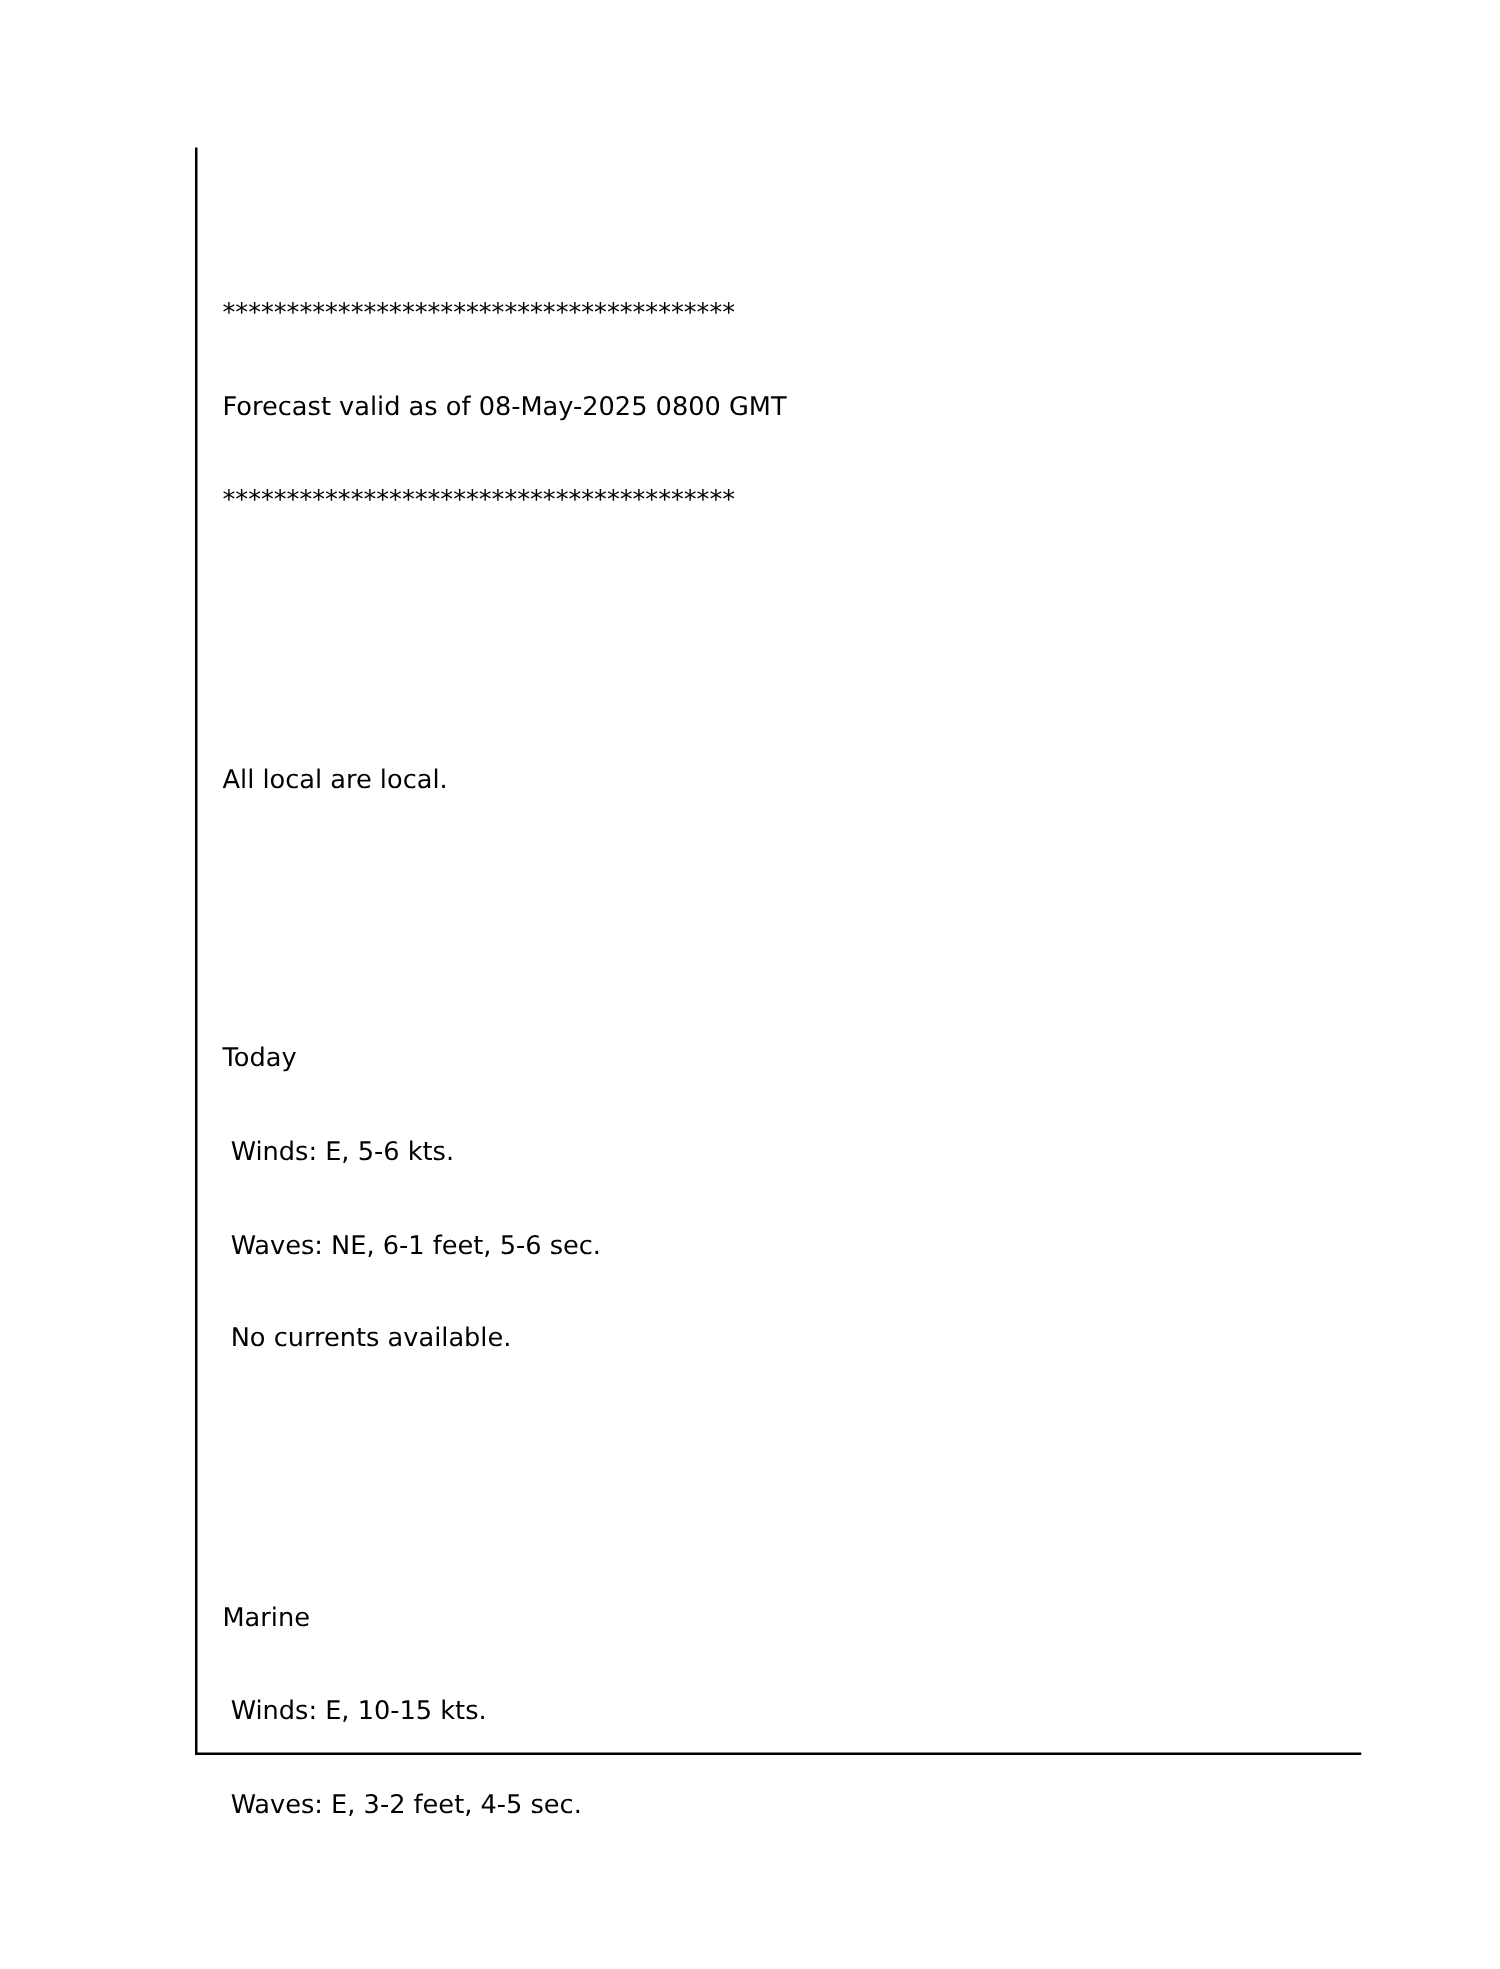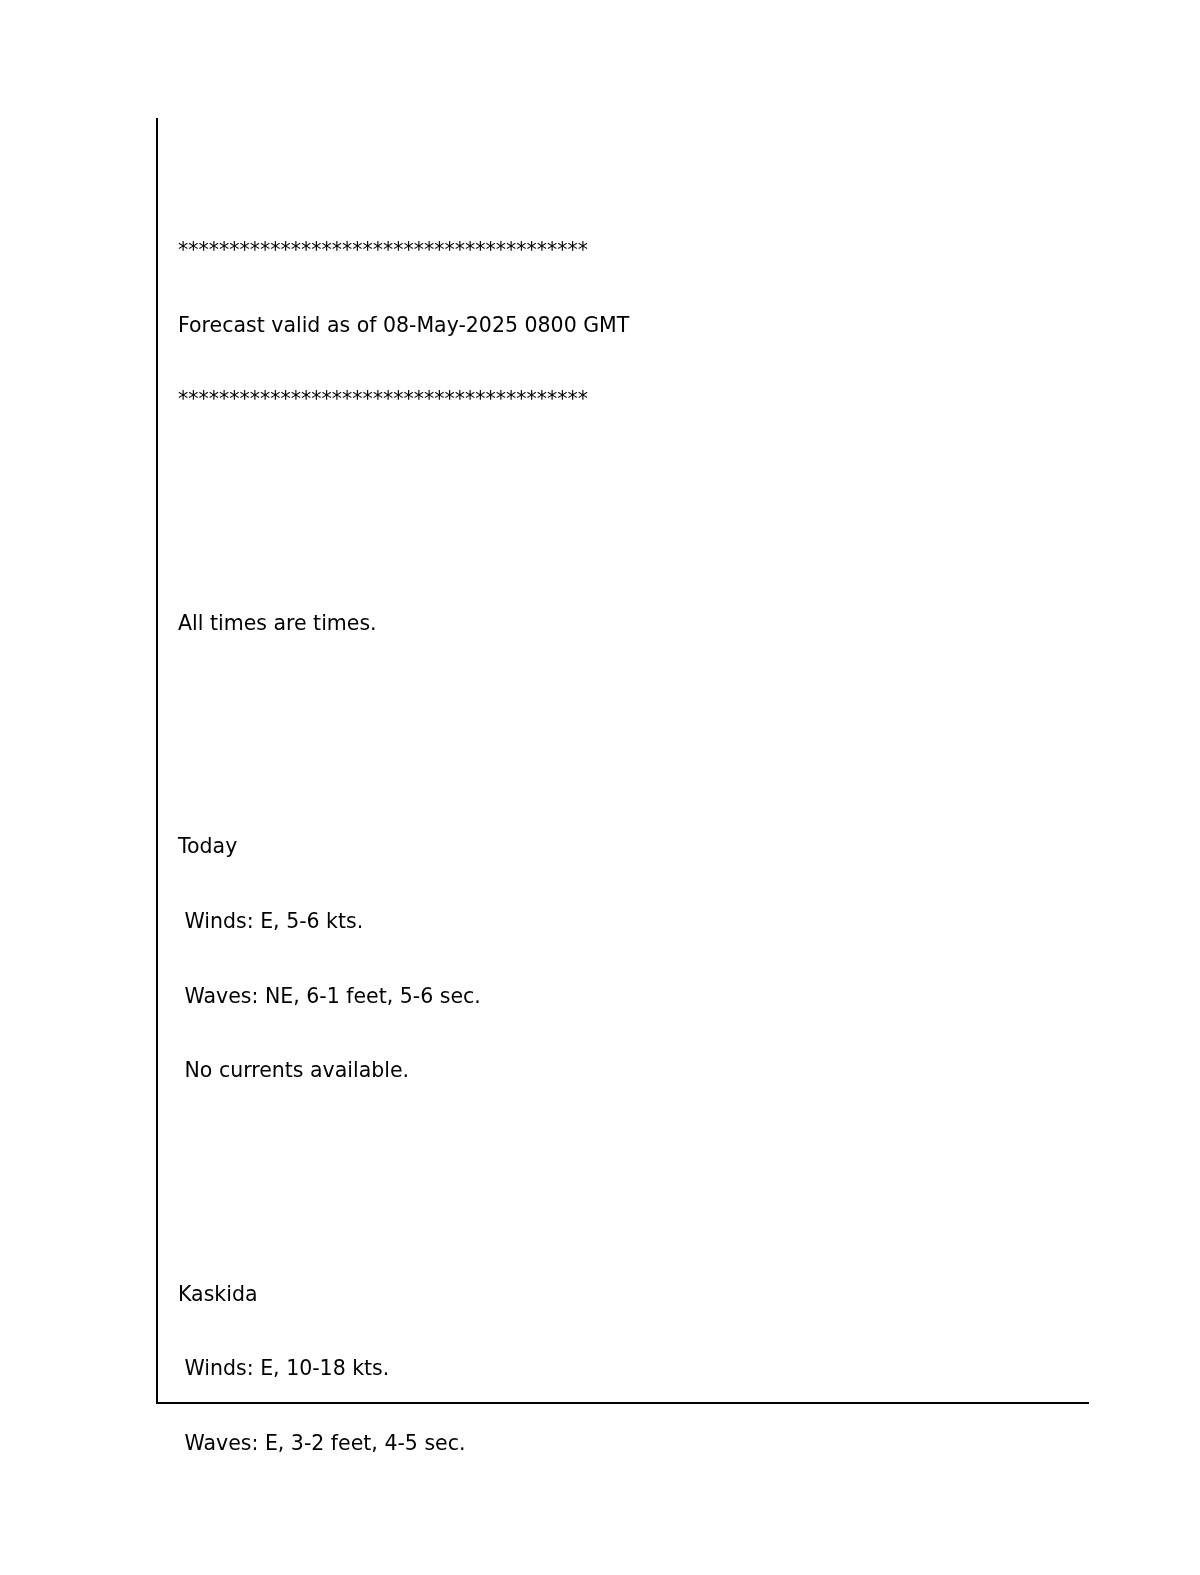--- a/index.html
+++ b/index.html
@@ -53,33 +53,33 @@
 
   <div class="doc">
 
     <div class="para">
       <div class="line">****************************************</div>
       <div class="line">Forecast valid as of 08-May-2025 0800 GMT</div>
       <div class="line">****************************************</div>
     </div>
 
     <div class="para">
-      <div class="line">All times are times.</div>
+      <div class="line">All local are local.</div>
     </div>
 
     <div class="para">
       <div class="line">Today</div>
       <div class="line"> Winds: E, 5-6 kts.</div>
       <div class="line"> Waves: NE, 6-1 feet, 5-6 sec.</div>
       <div class="line"> No currents available.</div>
     </div>
 
     <div class="para">
-      <div class="line">Kaskida</div>
-      <div class="line"> Winds: E, 10-18 kts.</div>
+      <div class="line">Marine</div>
+      <div class="line"> Winds: E, 10-15 kts.</div>
       <div class="line"> Waves: E, 3-2 feet, 4-5 sec.</div>
       
     </div>
 
     
 
     
 
     
 

